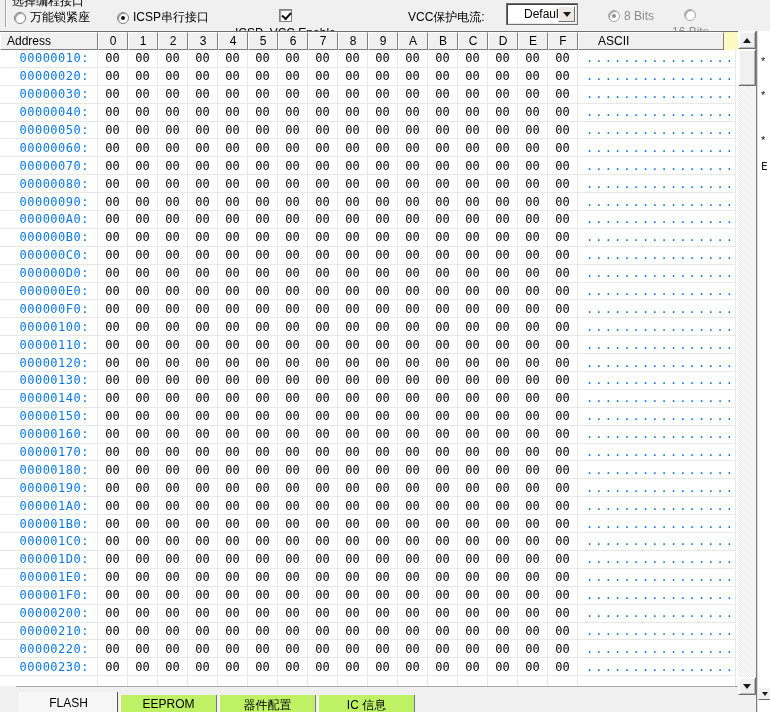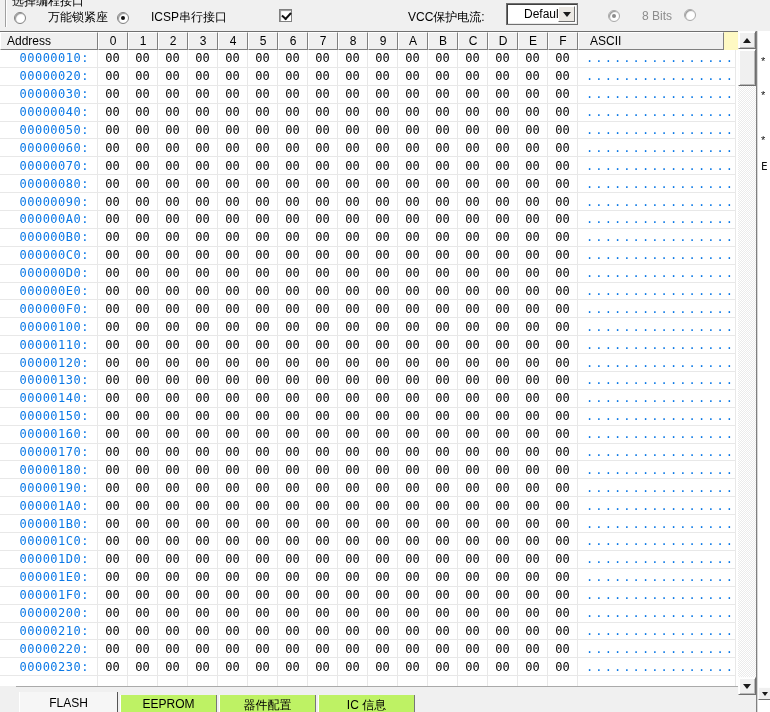--- a/index.html
+++ b/index.html
@@ -11,21 +11,21 @@
     color:#000;
     position:relative;
   }
   .app { position:absolute; inset:0; width:770px; height:712px; background:#f0f0f0; }
 
   
   .top-strip { position:absolute; left:0; top:0; width:770px; height:31px; background:#f0f0f0; overflow:hidden; }
   .groupbox-left-border { position:absolute; left:5px; top:0; width:1px; height:27px; background:#a0a0a0; box-shadow:1px 0 0 #ffffff; }
   .groupbox-label { position:absolute; left:10px; top:-7px; background:#f0f0f0; padding:0 2px; white-space:nowrap; }
 
-  .radio-ctl, .check-ctl { position:absolute; top:9px; display:flex; align-items:center; gap:22px; white-space:nowrap; cursor:default; }
+  .radio-ctl, .check-ctl { position:absolute; top:9px; display:flex; align-items:center; gap:4px; white-space:nowrap; cursor:default; }
   .radio-circle { width:12px; height:12px; border-radius:50%; background:#fff; border:1px solid #808080;
                   box-shadow:inset 1px 1px 1px rgba(64,64,64,.55), inset -1px -1px 0 #fff; position:relative; flex:none; }
   .radio-circle.sel::after { content:""; position:absolute; left:3px; top:3px; width:4px; height:4px; border-radius:50%; background:#111; }
   .radio-ctl.disabled { color:#8c8c8c; }
   .radio-ctl.disabled .radio-circle { border-color:#a8a8a8; }
   .radio-ctl.disabled .radio-circle.sel::after { background:#8c8c8c; }
 
   .check-box { width:13px; height:13px; background:#fff; border:1px solid #808080;
                box-shadow:inset 1px 1px 1px rgba(64,64,64,.55), inset -1px -1px 0 #fff; position:relative; flex:none; }
   .check-box.checked::after { content:""; position:absolute; left:2px; top:2px; width:7px; height:4px;
@@ -43,21 +43,21 @@
 
   
   .hexgrid { position:absolute; left:0; top:31px; width:738px; height:655px; background:#fff; overflow:hidden;
              border-top:1px solid #707070; }
   .hex-header { display:flex; height:18px; background:#fef9c3; }
   .hcell { background:#f0f0f0; border-right:1px solid #808080; border-bottom:1px solid #808080; border-left:1px solid #fff; border-top:1px solid #fff;
            font-size:12px; color:#000; overflow:hidden; white-space:nowrap; flex:none;
            display:flex; align-items:center; justify-content:center; }
   .hcell.addr { width:98px; justify-content:flex-start; padding-left:6px; }
   .hcell.byte { width:30px; }
-  .hcell.ascii { width:146px; justify-content:flex-start; padding-left:11px; }
+  .hcell.ascii { width:146px; justify-content:flex-start; padding-left:19px; }
 
   .hex-body { font-family:"DejaVu Sans Mono", monospace; font-weight:normal; font-size:12px; }
   .hrow { display:flex; height:17.9px; }
   .bcell { flex:none; border-right:1px solid #e8e8e8; border-bottom:1px solid #e8e8e8; overflow:hidden; white-space:nowrap;
            display:flex; align-items:center; }
   .bcell.addr { width:98px; justify-content:flex-end; padding-right:8px; color:#0a78e6; letter-spacing:0.5px; }
   .bcell.byte { width:30px; justify-content:center; color:#000; }
   .bcell.ascii { width:158px; padding-left:8px; color:#0a78e6; letter-spacing:2.1px; }
 
   

